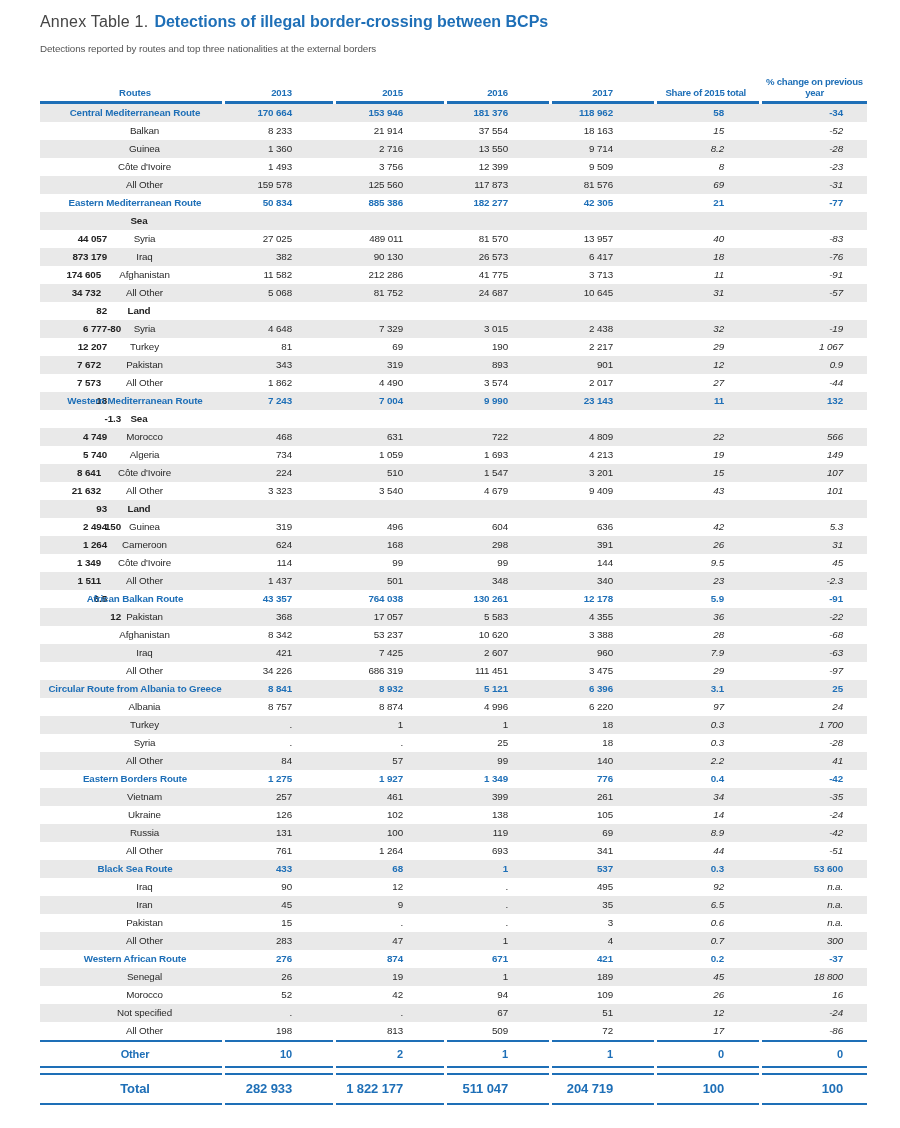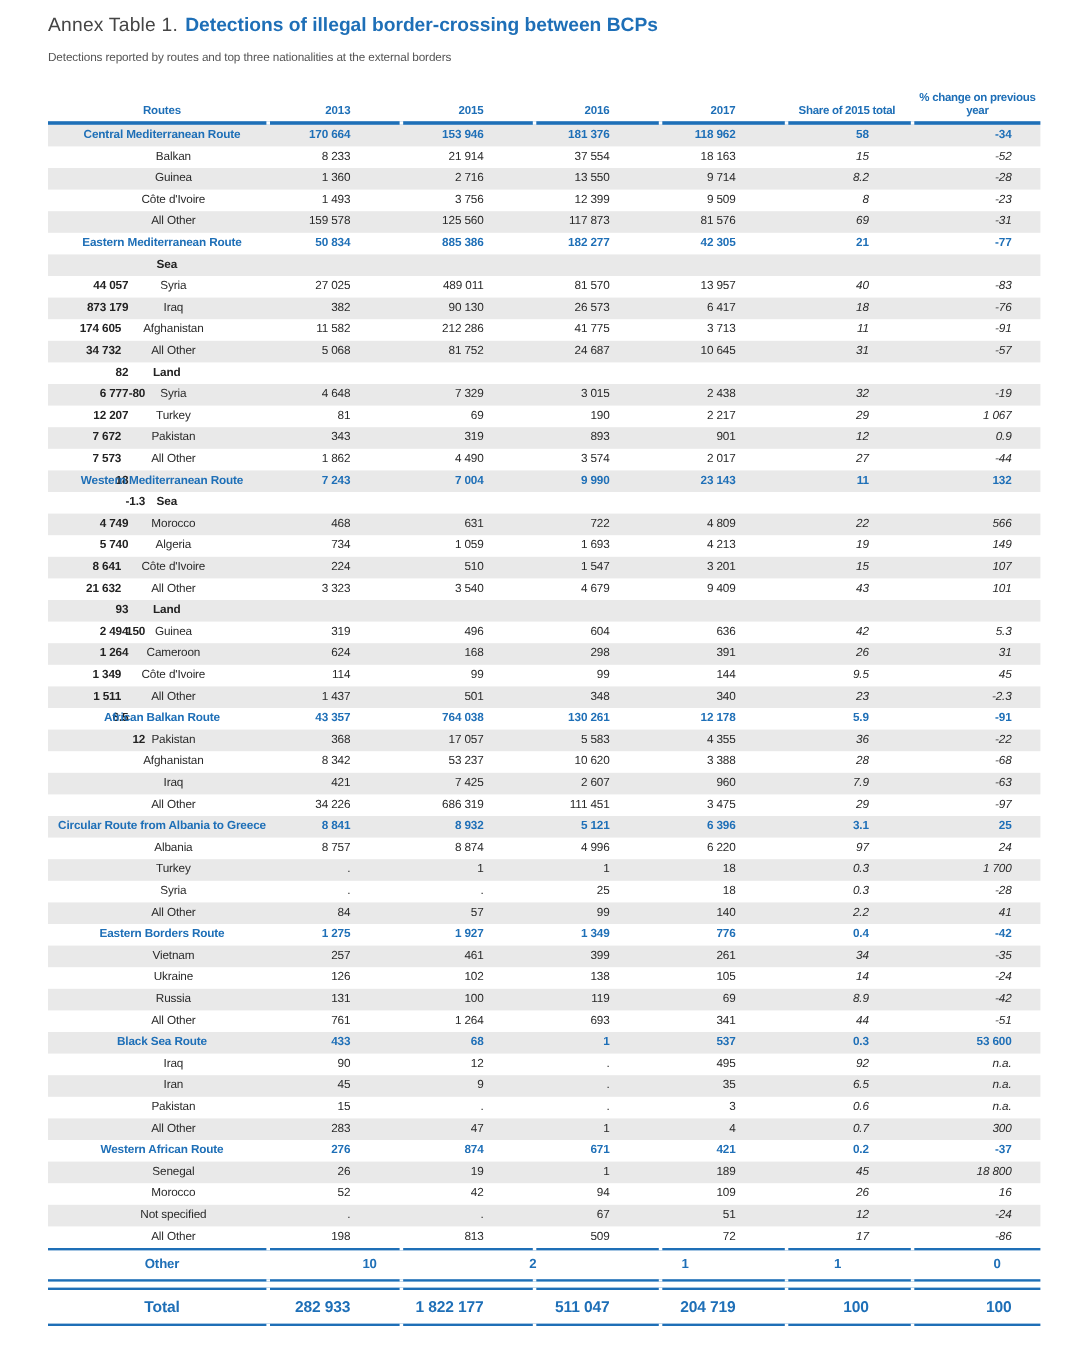--- a/index.html
+++ b/index.html
@@ -43,21 +43,21 @@
   .row .num.c5{padding-right:38px;}
   .row .num.c6{padding-right:24px;}
   .row.route{color:var(--blue,#1e6fb7);font-weight:bold;}
   .row.subsection{font-weight:bold;color:#222;flex-direction:column;}
   .row.subsection .label{padding-left:13px;}
   .row.country .label{padding-left:24px;}
   .row.country .num.c5,.row.country .num.c6{font-style:italic;}
 
   
   .row.footer{color:var(--blue,#1e6fb7);font-weight:bold;}
-  .row.other-row{height:24px;line-height:24px;font-size:11px;gap:22px;}
+  .row.other-row{height:24px;line-height:24px;font-size:11px;}
   .row.total-row{height:28px;line-height:28px;font-size:13px;}
   .sep-gap{height:5px;}
 </style>
 </head>
 <body>
 
 <div class="page">
   <div class="content">
 
     <div class="title">

